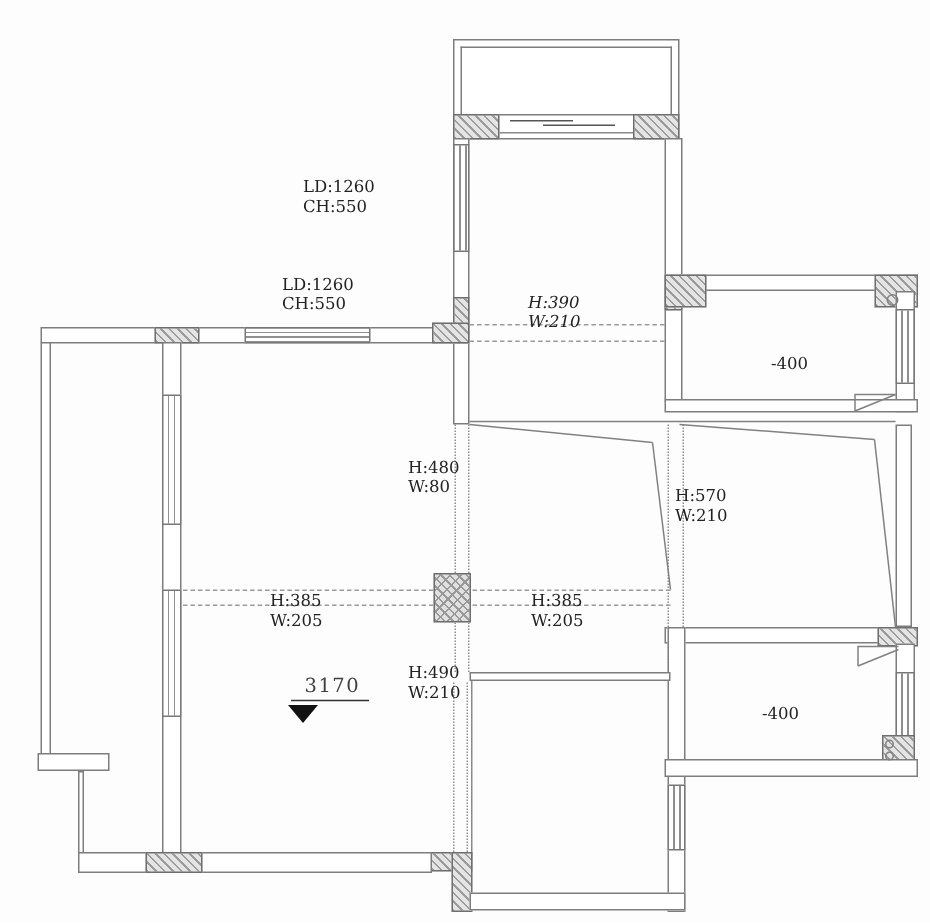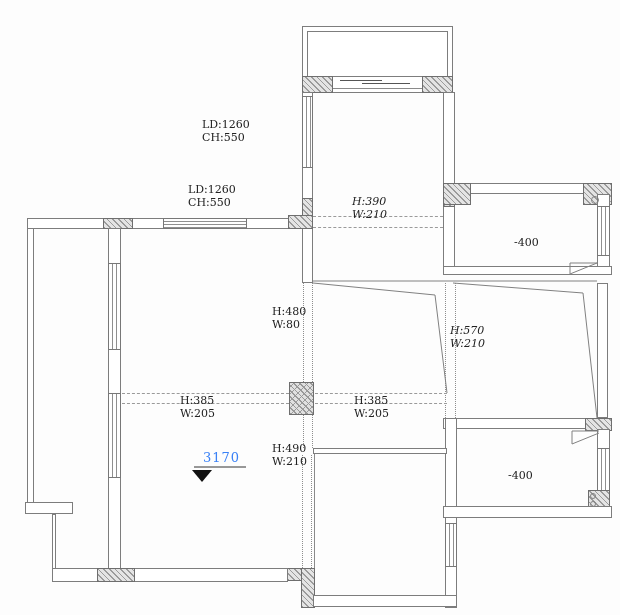--- a/index.html
+++ b/index.html
@@ -29,21 +29,21 @@
   }
   .win-h{
     background-color:#fff;
     background-image:repeating-linear-gradient(to bottom,transparent 0,transparent 2px,#8f8f8f 2px,#8f8f8f 3px);
     border:1px solid #777;
   }
   .dash-h{height:0;border-top:1px dashed #9a9a9a;}
   .dot-v{width:0;border-left:1px dotted #8d8d8d;}
   .inner-rim{position:absolute;left:4px;right:4px;top:4px;bottom:-1px;border:1px solid #7d7d7d;border-bottom:none;}
   .lbl{font-size:11px;line-height:13px;color:#222;white-space:nowrap;}
-  .lbl-big{font-size:13px;color:#3b82f6;letter-spacing:1px;}
+  .lbl-big{font-size:13px;color:#404040;letter-spacing:1px;}
   svg.overlay{position:absolute;left:0;top:0;pointer-events:none;}
 </style>
 </head>
 <body>
 
 <div id="canvas">
 
   <div class="abs wall" style="left:302px;top:26px;width:151px;height:51px;">
       <div class="inner-rim"></div>
     </div>
@@ -140,21 +140,21 @@
     <div>CH:550</div>
   </div>
   <div class="abs lbl" style="left:352px;top:195px;font-style:italic;">
     <div>H:390</div>
     <div>W:210</div>
   </div>
   <div class="abs lbl" style="left:272px;top:305px;">
     <div>H:480</div>
     <div>W:80</div>
   </div>
-  <div class="abs lbl" style="left:450px;top:324px;font-style:italic;">
+  <div class="abs lbl" style="left:450px;top:324px;">
     <div>H:570</div>
     <div>W:210</div>
   </div>
   <div class="abs lbl" style="left:180px;top:394px;">
     <div>H:385</div>
     <div>W:205</div>
   </div>
   <div class="abs lbl" style="left:354px;top:394px;">
     <div>H:385</div>
     <div>W:205</div>

